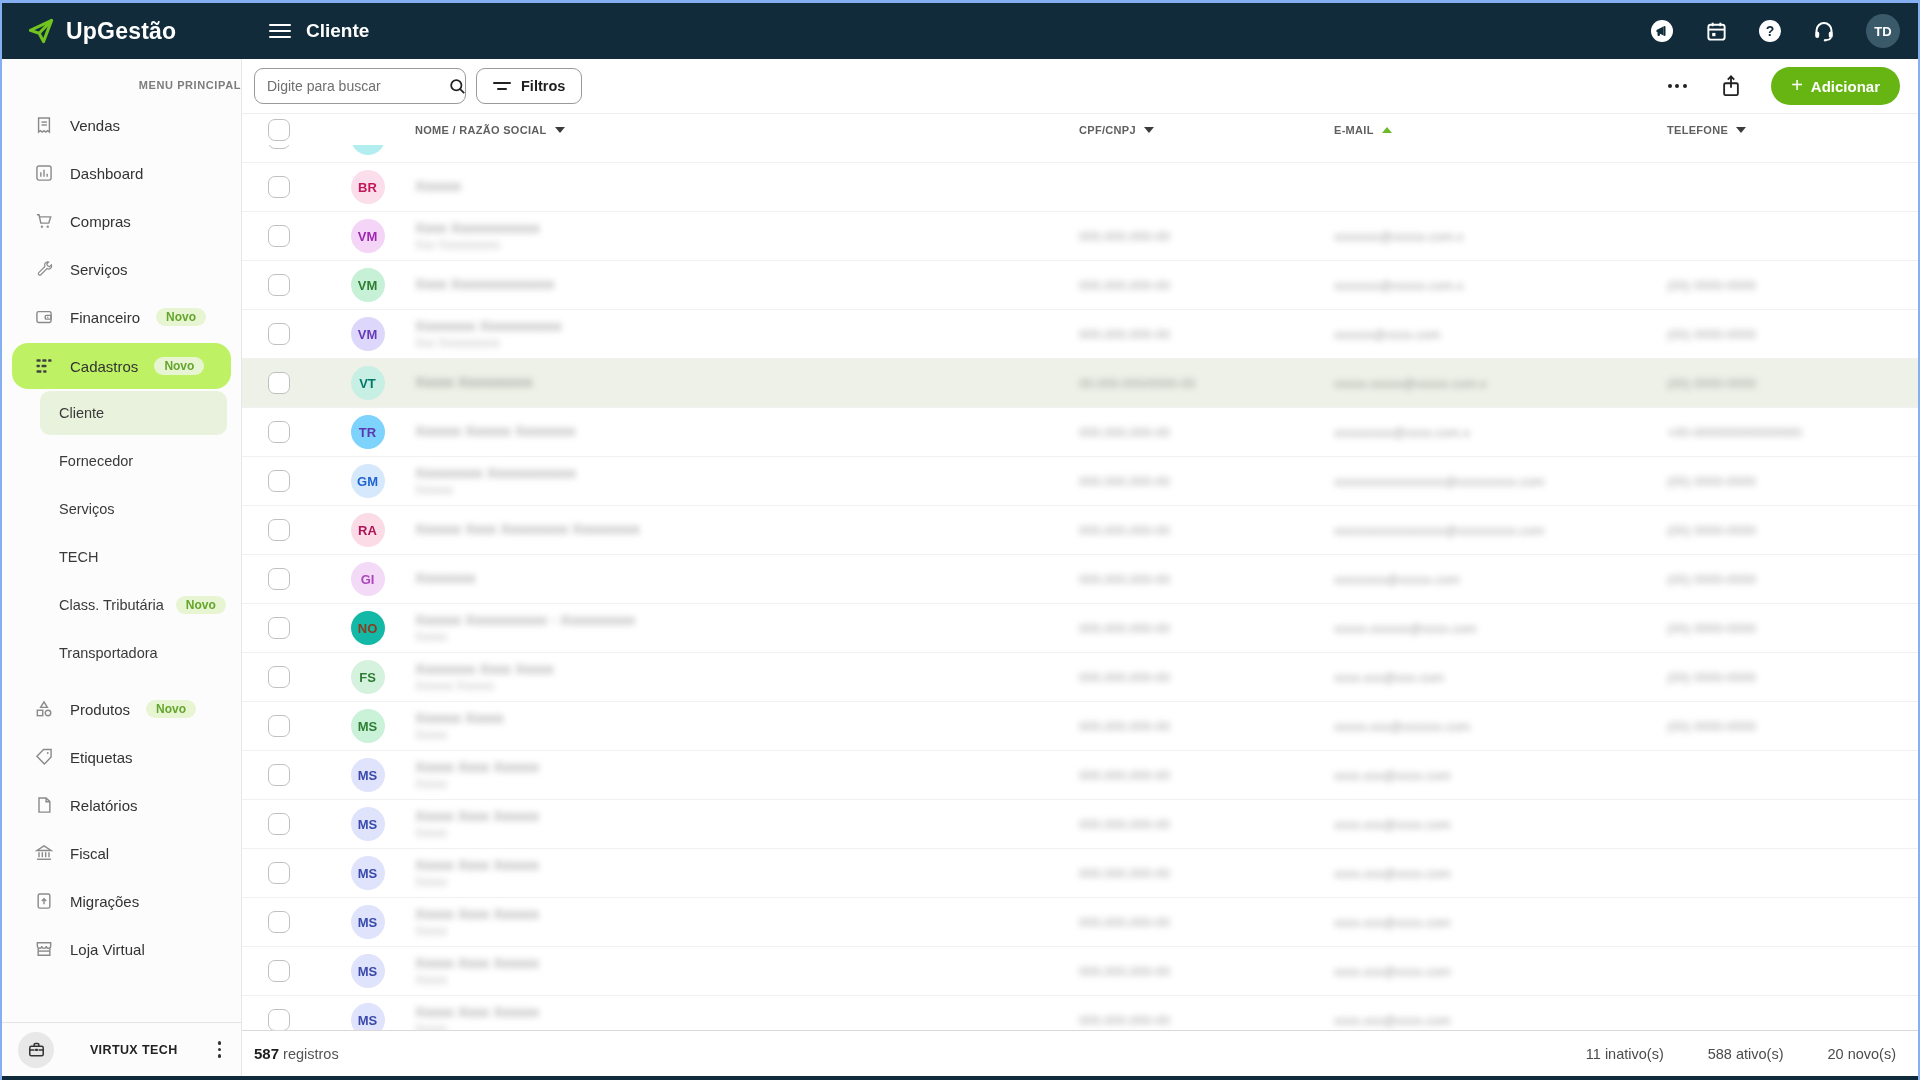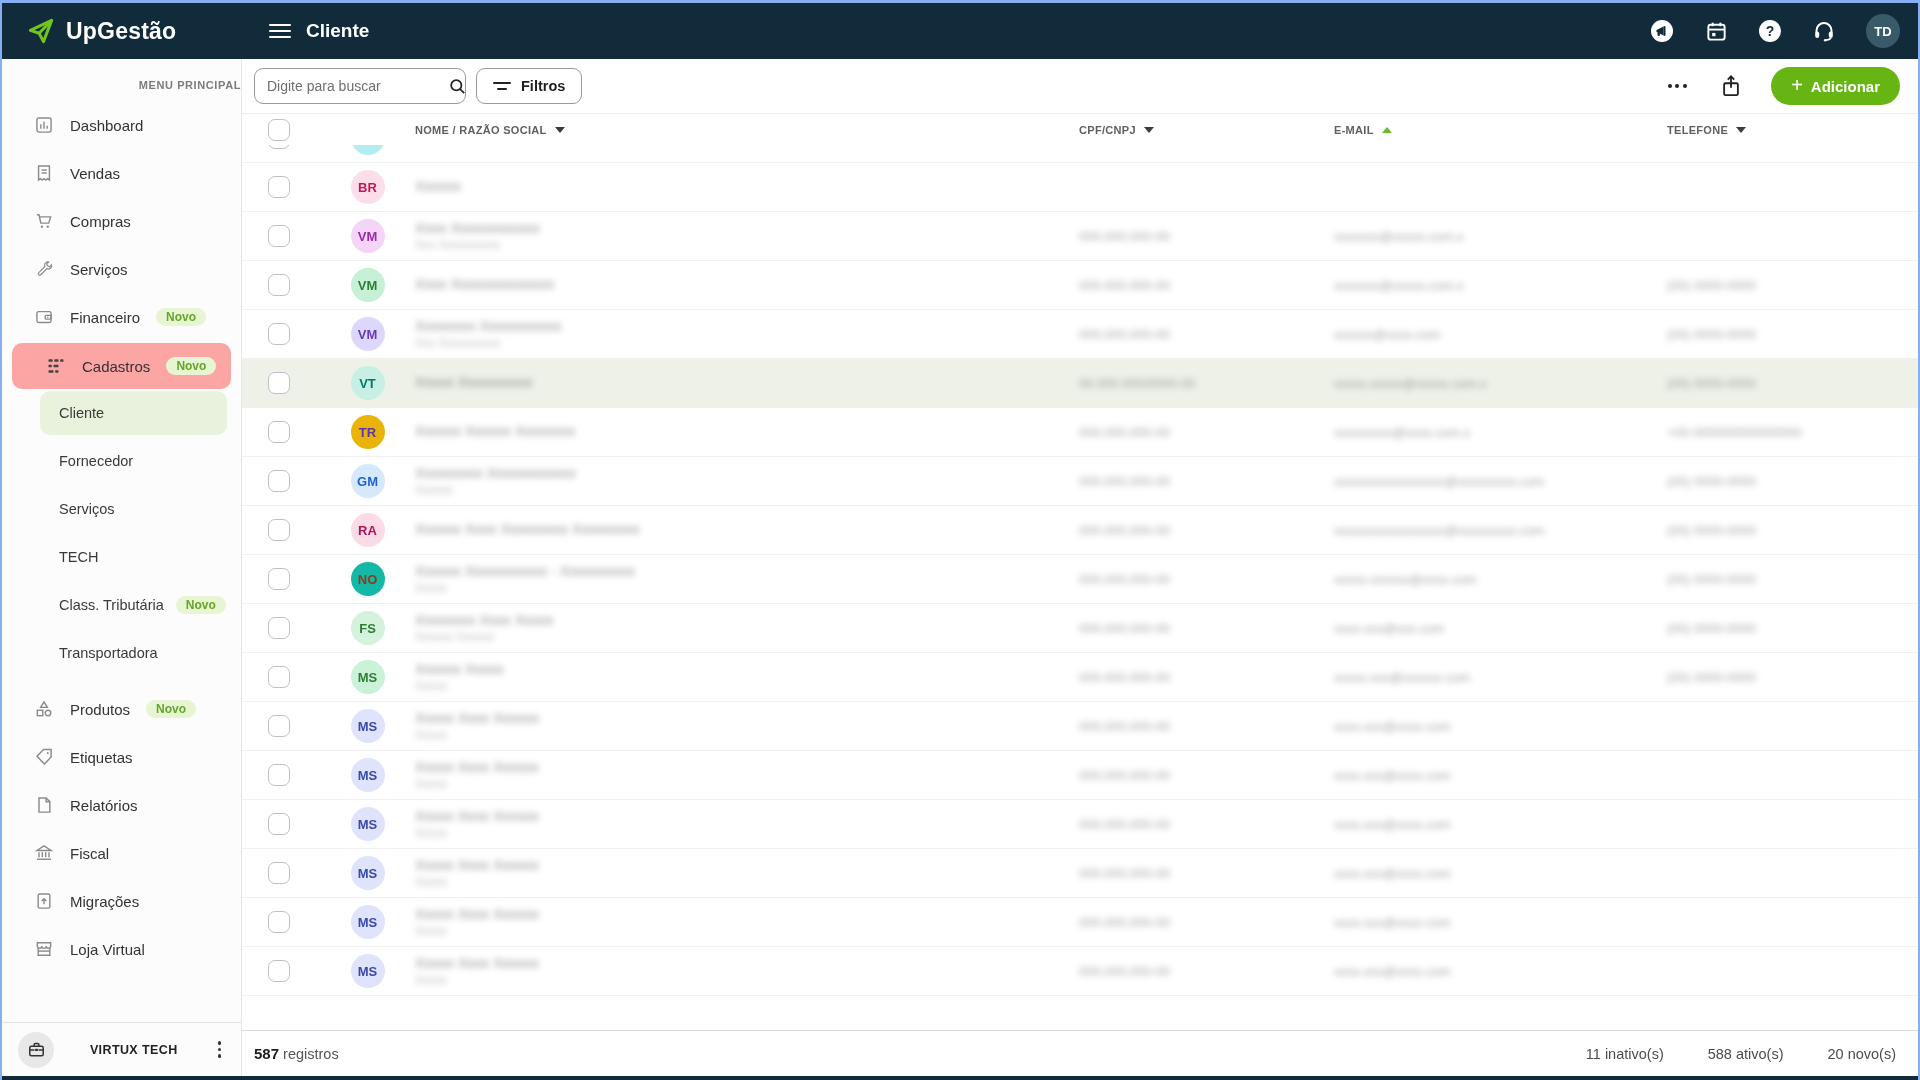--- a/index.html
+++ b/index.html
@@ -28,21 +28,21 @@
   .shell { flex:1; display:flex; min-height:0; }
 
   
   .sidebar { width:240px; background:#fcfcfc; border-right:1px solid #e7e7e7;
     display:flex; flex-direction:column; flex:0 0 auto; }
   .menu-scroll { flex:1; overflow:hidden; padding-top:16px; }
   .menu-label { font-size:11px; font-weight:700; color:#7c7c7c; letter-spacing:.6px; padding:4px 0 10px 22px;text-align:right; }
   .nav-item { height:48px; display:flex; align-items:center; gap:16px; padding-left:32px;
     font-size:15px; font-weight:500; color:#333; cursor:pointer; }
   .nav-item .nv-ic { width:20px; height:20px; flex:0 0 auto; display:flex; align-items:center; }
-  .nav-item.sel { background:#fca5a5; border-radius:10px; margin:2px 10px; padding-left:34px; height:46px; }
+  .nav-item.sel { background:#bef264; border-radius:16px; margin:2px 10px; padding-left:22px; height:46px; }
   .badge-novo { font-size:12px; font-weight:700; color:#64a62c; background:#e8f5d3;
     border-radius:10px; padding:3px 10px; line-height:1; }
   .subnav { }
   .sub-item { height:48px; display:flex; align-items:center; font-size:14.5px; color:#3a3a3a;
     padding-left:57px; cursor:pointer; gap:12px; }
   .sub-item.sel { background:#e9f2dd; border-radius:10px; margin:2px 14px 2px 38px;
     padding-left:19px; height:44px; font-weight:500; }
   .gap-top { margin-top:8px; }
   .side-foot { flex:0 0 auto; height:54px; border-top:1px solid #e3e3e3; background:#fcfcfc;
     display:flex; align-items:center; padding:0 16px; }
@@ -177,38 +177,38 @@
 
   <div class="shell">
 
     <aside class="sidebar">
       <div class="menu-scroll">
         <div class="menu-label">MENU PRINCIPAL</div>
 
         <div class="nav-item">
           <span class="nv-ic">
             <svg width="20" height="20" viewBox="0 0 24 24" fill="none" stroke="#8a8a8a" stroke-width="1.7">
+                <path d="M5.5 3.5 h13 v17 l-2.2-1.6 -2.2 1.6 -2.1-1.6 -2.1 1.6 -2.2-1.6 -2.2 1.6 z"></path>
+                <line x1="9" y1="8.5" x2="15.5" y2="8.5"></line>
+                <line x1="9" y1="12" x2="15.5" y2="12"></line>
+              </svg>
+          </span>
+          <span>Vendas</span>
+        </div>
+
+        <div class="nav-item">
+          <span class="nv-ic">
+            <svg width="20" height="20" viewBox="0 0 24 24" fill="none" stroke="#8a8a8a" stroke-width="1.7">
                 <rect x="3.5" y="3.5" width="17" height="17" rx="2.5"></rect>
                 <line x1="8.2" y1="16.5" x2="8.2" y2="11"></line>
                 <line x1="12" y1="16.5" x2="12" y2="8"></line>
                 <line x1="15.8" y1="16.5" x2="15.8" y2="13"></line>
               </svg>
           </span>
           <span>Dashboard</span>
-        </div>
-
-        <div class="nav-item">
-          <span class="nv-ic">
-            <svg width="20" height="20" viewBox="0 0 24 24" fill="none" stroke="#8a8a8a" stroke-width="1.7">
-                <path d="M5.5 3.5 h13 v17 l-2.2-1.6 -2.2 1.6 -2.1-1.6 -2.1 1.6 -2.2-1.6 -2.2 1.6 z"></path>
-                <line x1="9" y1="8.5" x2="15.5" y2="8.5"></line>
-                <line x1="9" y1="12" x2="15.5" y2="12"></line>
-              </svg>
-          </span>
-          <span>Vendas</span>
         </div>
 
         <div class="nav-item">
           <span class="nv-ic">
             <svg width="20" height="20" viewBox="0 0 24 24" fill="none" stroke="#8a8a8a" stroke-width="1.7">
                 <path d="M3.5 4.5 h2.5 l2.2 10 h9.5 l2.3-7.5 h-13.5"></path>
                 <circle cx="9.5" cy="18.8" r="1.4" fill="#8a8a8a" stroke="none"></circle>
                 <circle cx="16.5" cy="18.8" r="1.4" fill="#8a8a8a" stroke="none"></circle>
               </svg>
           </span>
@@ -516,21 +516,21 @@
           <div class="c-cpf dt"><span class="blur">00.000.000/0000-00</span></div>
           <div class="c-email dt"><span class="blur">xxxxx.xxxxx@xxxxx.com.x</span></div>
           <div class="c-phone dt"><span class="blur">(00) 0000-0000</span></div>
         </div>
 
         <div class="row grid-cols">
           <div class="c-check">
               <div class="checkbox"></div>
             </div>
           <div class="c-avatar">
-              <span class="avatar" style="background: #eab308; color: rgb(94, 53, 177);">TR</span>
+              <span class="avatar" style="background: #7dd3fc; color: rgb(94, 53, 177);">TR</span>
             </div>
           <div class="c-name">
             <div class="nm"><span class="blur">Xxxxxx Xxxxxx Xxxxxxxx</span></div>
             <div class="sb"></div>
           </div>
           <div class="c-cpf dt"><span class="blur">000.000.000-00</span></div>
           <div class="c-email dt"><span class="blur">xxxxxxxxx@xxxx.com.x</span></div>
           <div class="c-phone dt"><span class="blur">+00-000000000000000</span></div>
         </div>
 
@@ -559,20 +559,35 @@
             </div>
           <div class="c-name">
             <div class="nm"><span class="blur">Xxxxxx Xxxx Xxxxxxxxx Xxxxxxxxx</span></div>
             <div class="sb"></div>
           </div>
           <div class="c-cpf dt"><span class="blur">000.000.000-00</span></div>
           <div class="c-email dt"><span class="blur">xxxxxxxxxxxxxxxxx@xxxxxxxxx.com</span></div>
           <div class="c-phone dt"><span class="blur">(00) 0000-0000</span></div>
         </div>
 
+        <div class="row grid-cols">
+          <div class="c-check">
+              <div class="checkbox"></div>
+            </div>
+          <div class="c-avatar">
+              <span class="avatar" style="background: rgb(243, 218, 246); color: rgb(171, 71, 188);">GI</span>
+            </div>
+          <div class="c-name">
+            <div class="nm"><span class="blur">Xxxxxxxx</span></div>
+            <div class="sb"></div>
+          </div>
+          <div class="c-cpf dt"><span class="blur">000.000.000-00</span></div>
+          <div class="c-email dt"><span class="blur">xxxxxxxx@xxxxx.com</span></div>
+          <div class="c-phone dt"><span class="blur">(00) 0000-0000</span></div>
+        </div>
 
         <div class="row grid-cols">
           <div class="c-check">
               <div class="checkbox"></div>
             </div>
           <div class="c-avatar">
               <span class="avatar" style="background: #14b8a6; color: rgb(141, 59, 27);">NO</span>
             </div>
           <div class="c-name">
             <div class="nm"><span class="blur">Xxxxxx Xxxxxxxxxxx - Xxxxxxxxxx</span></div>

